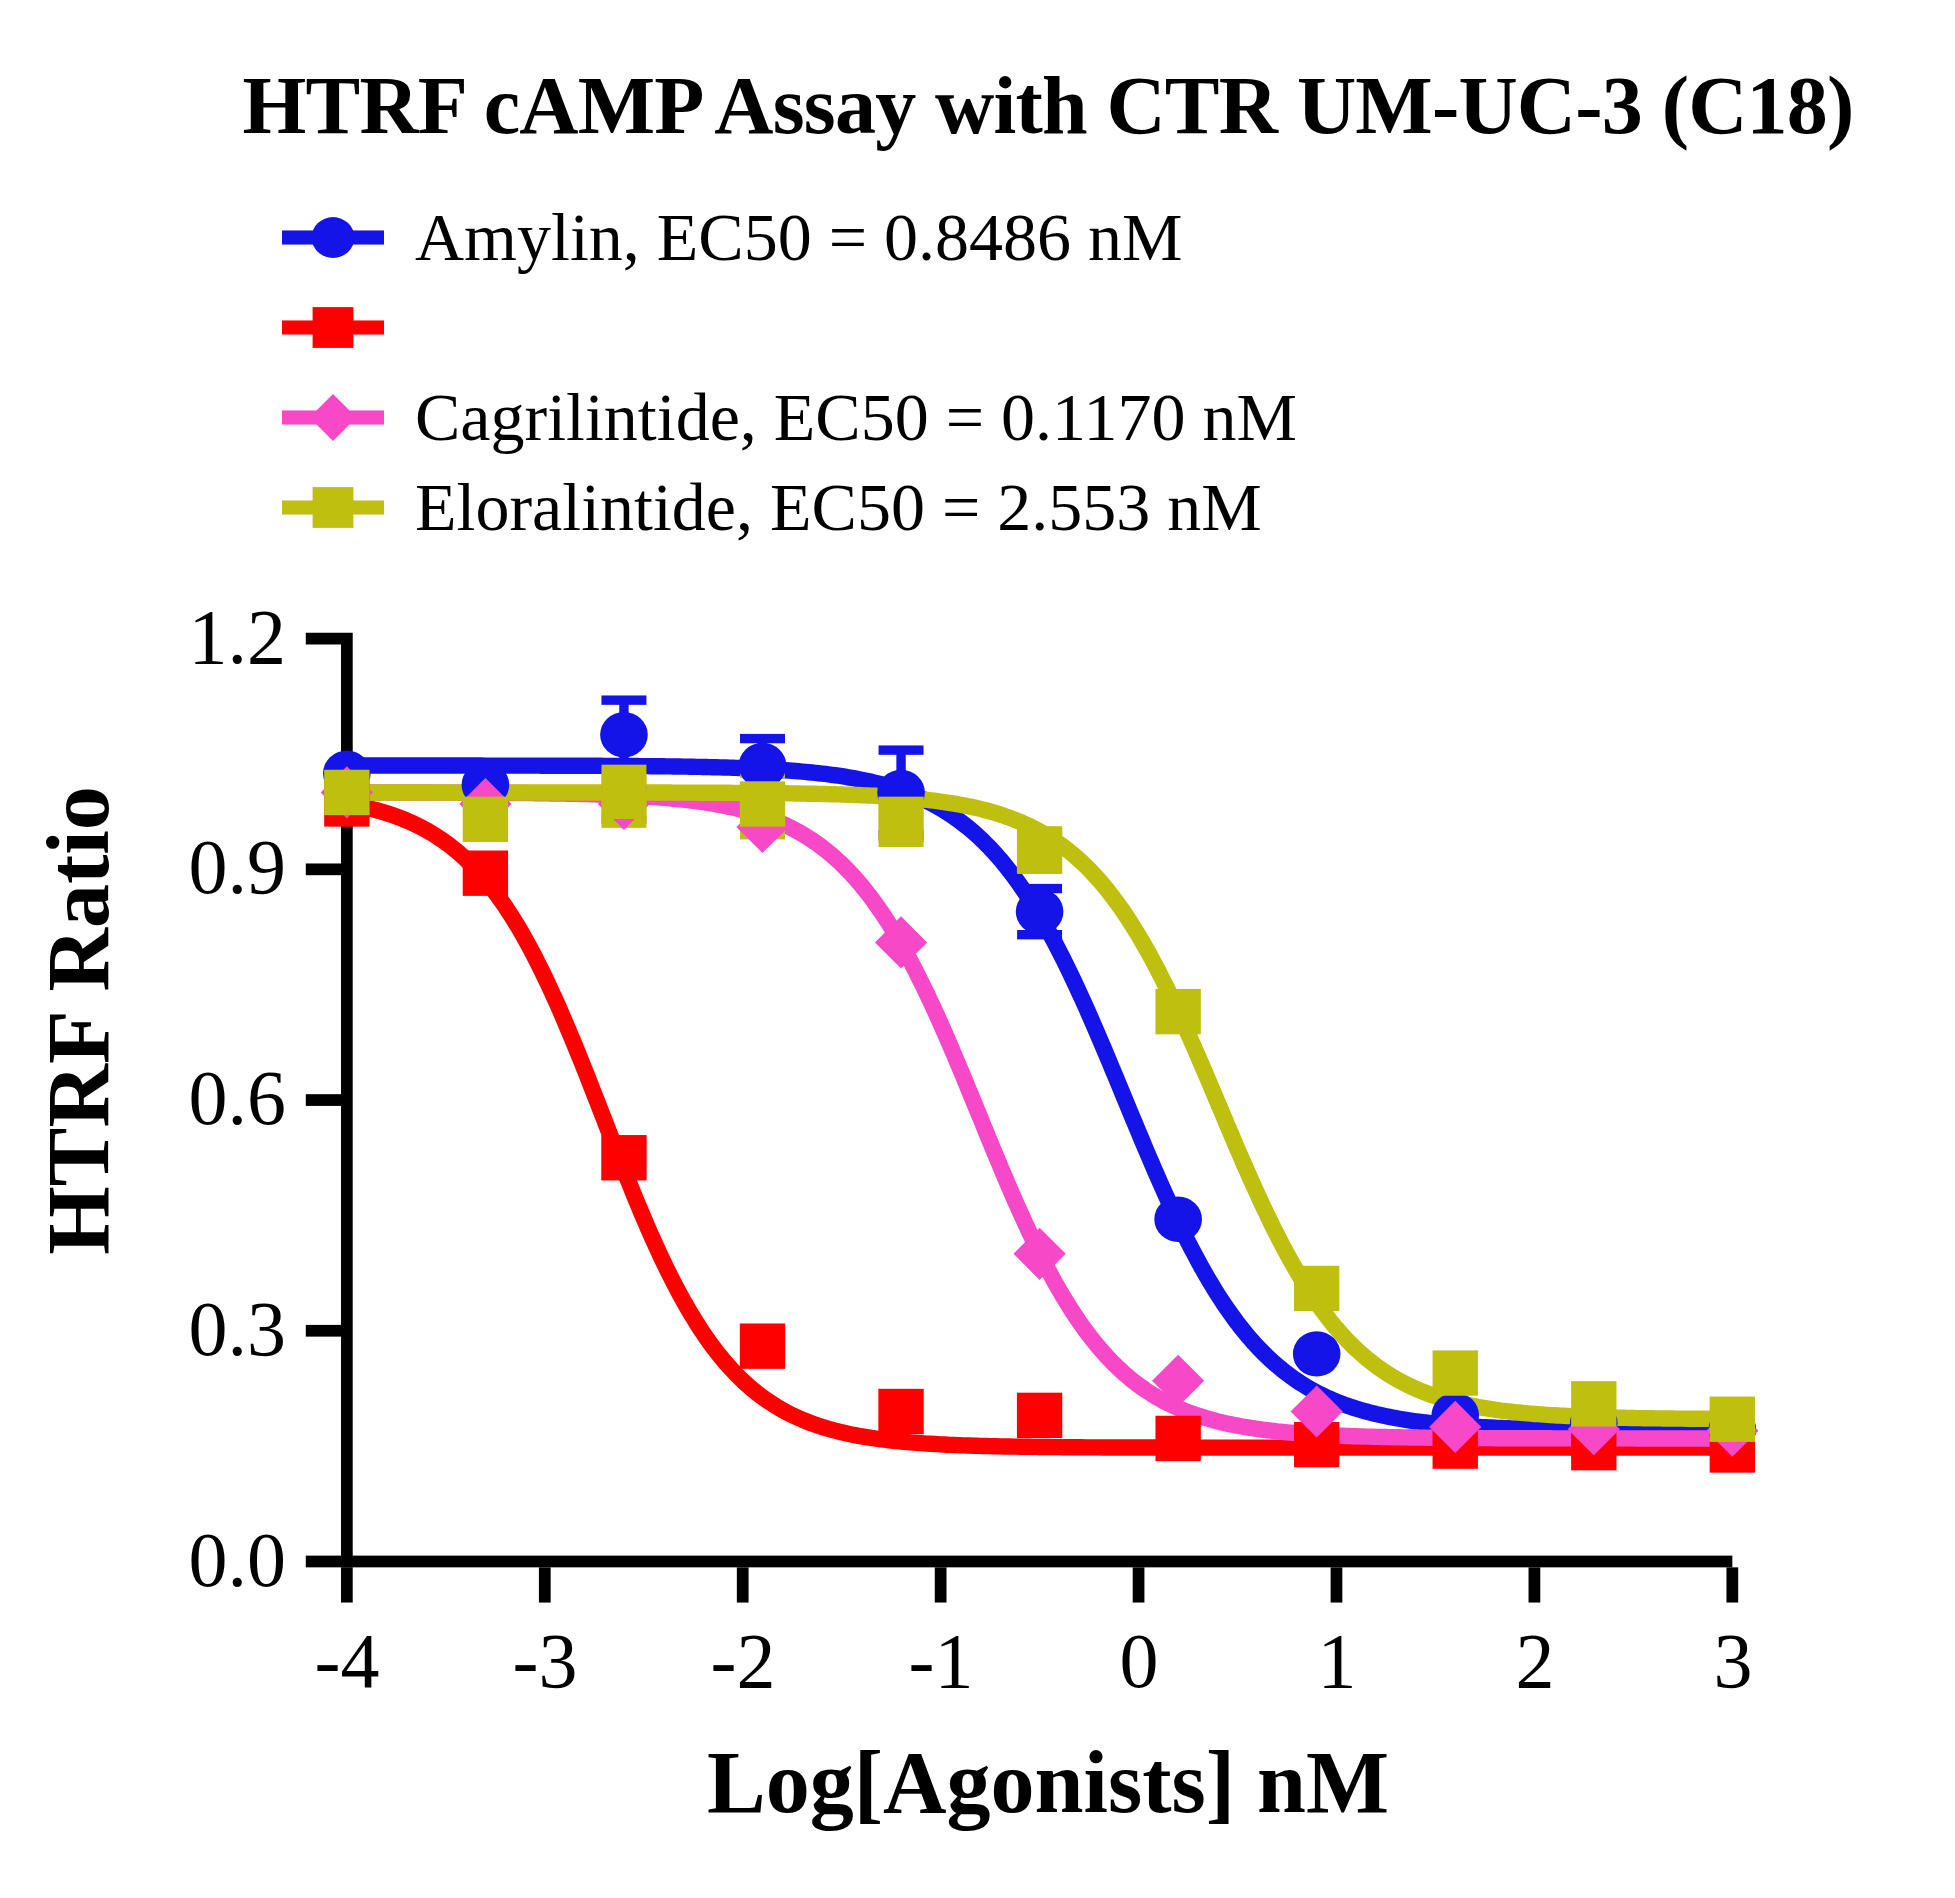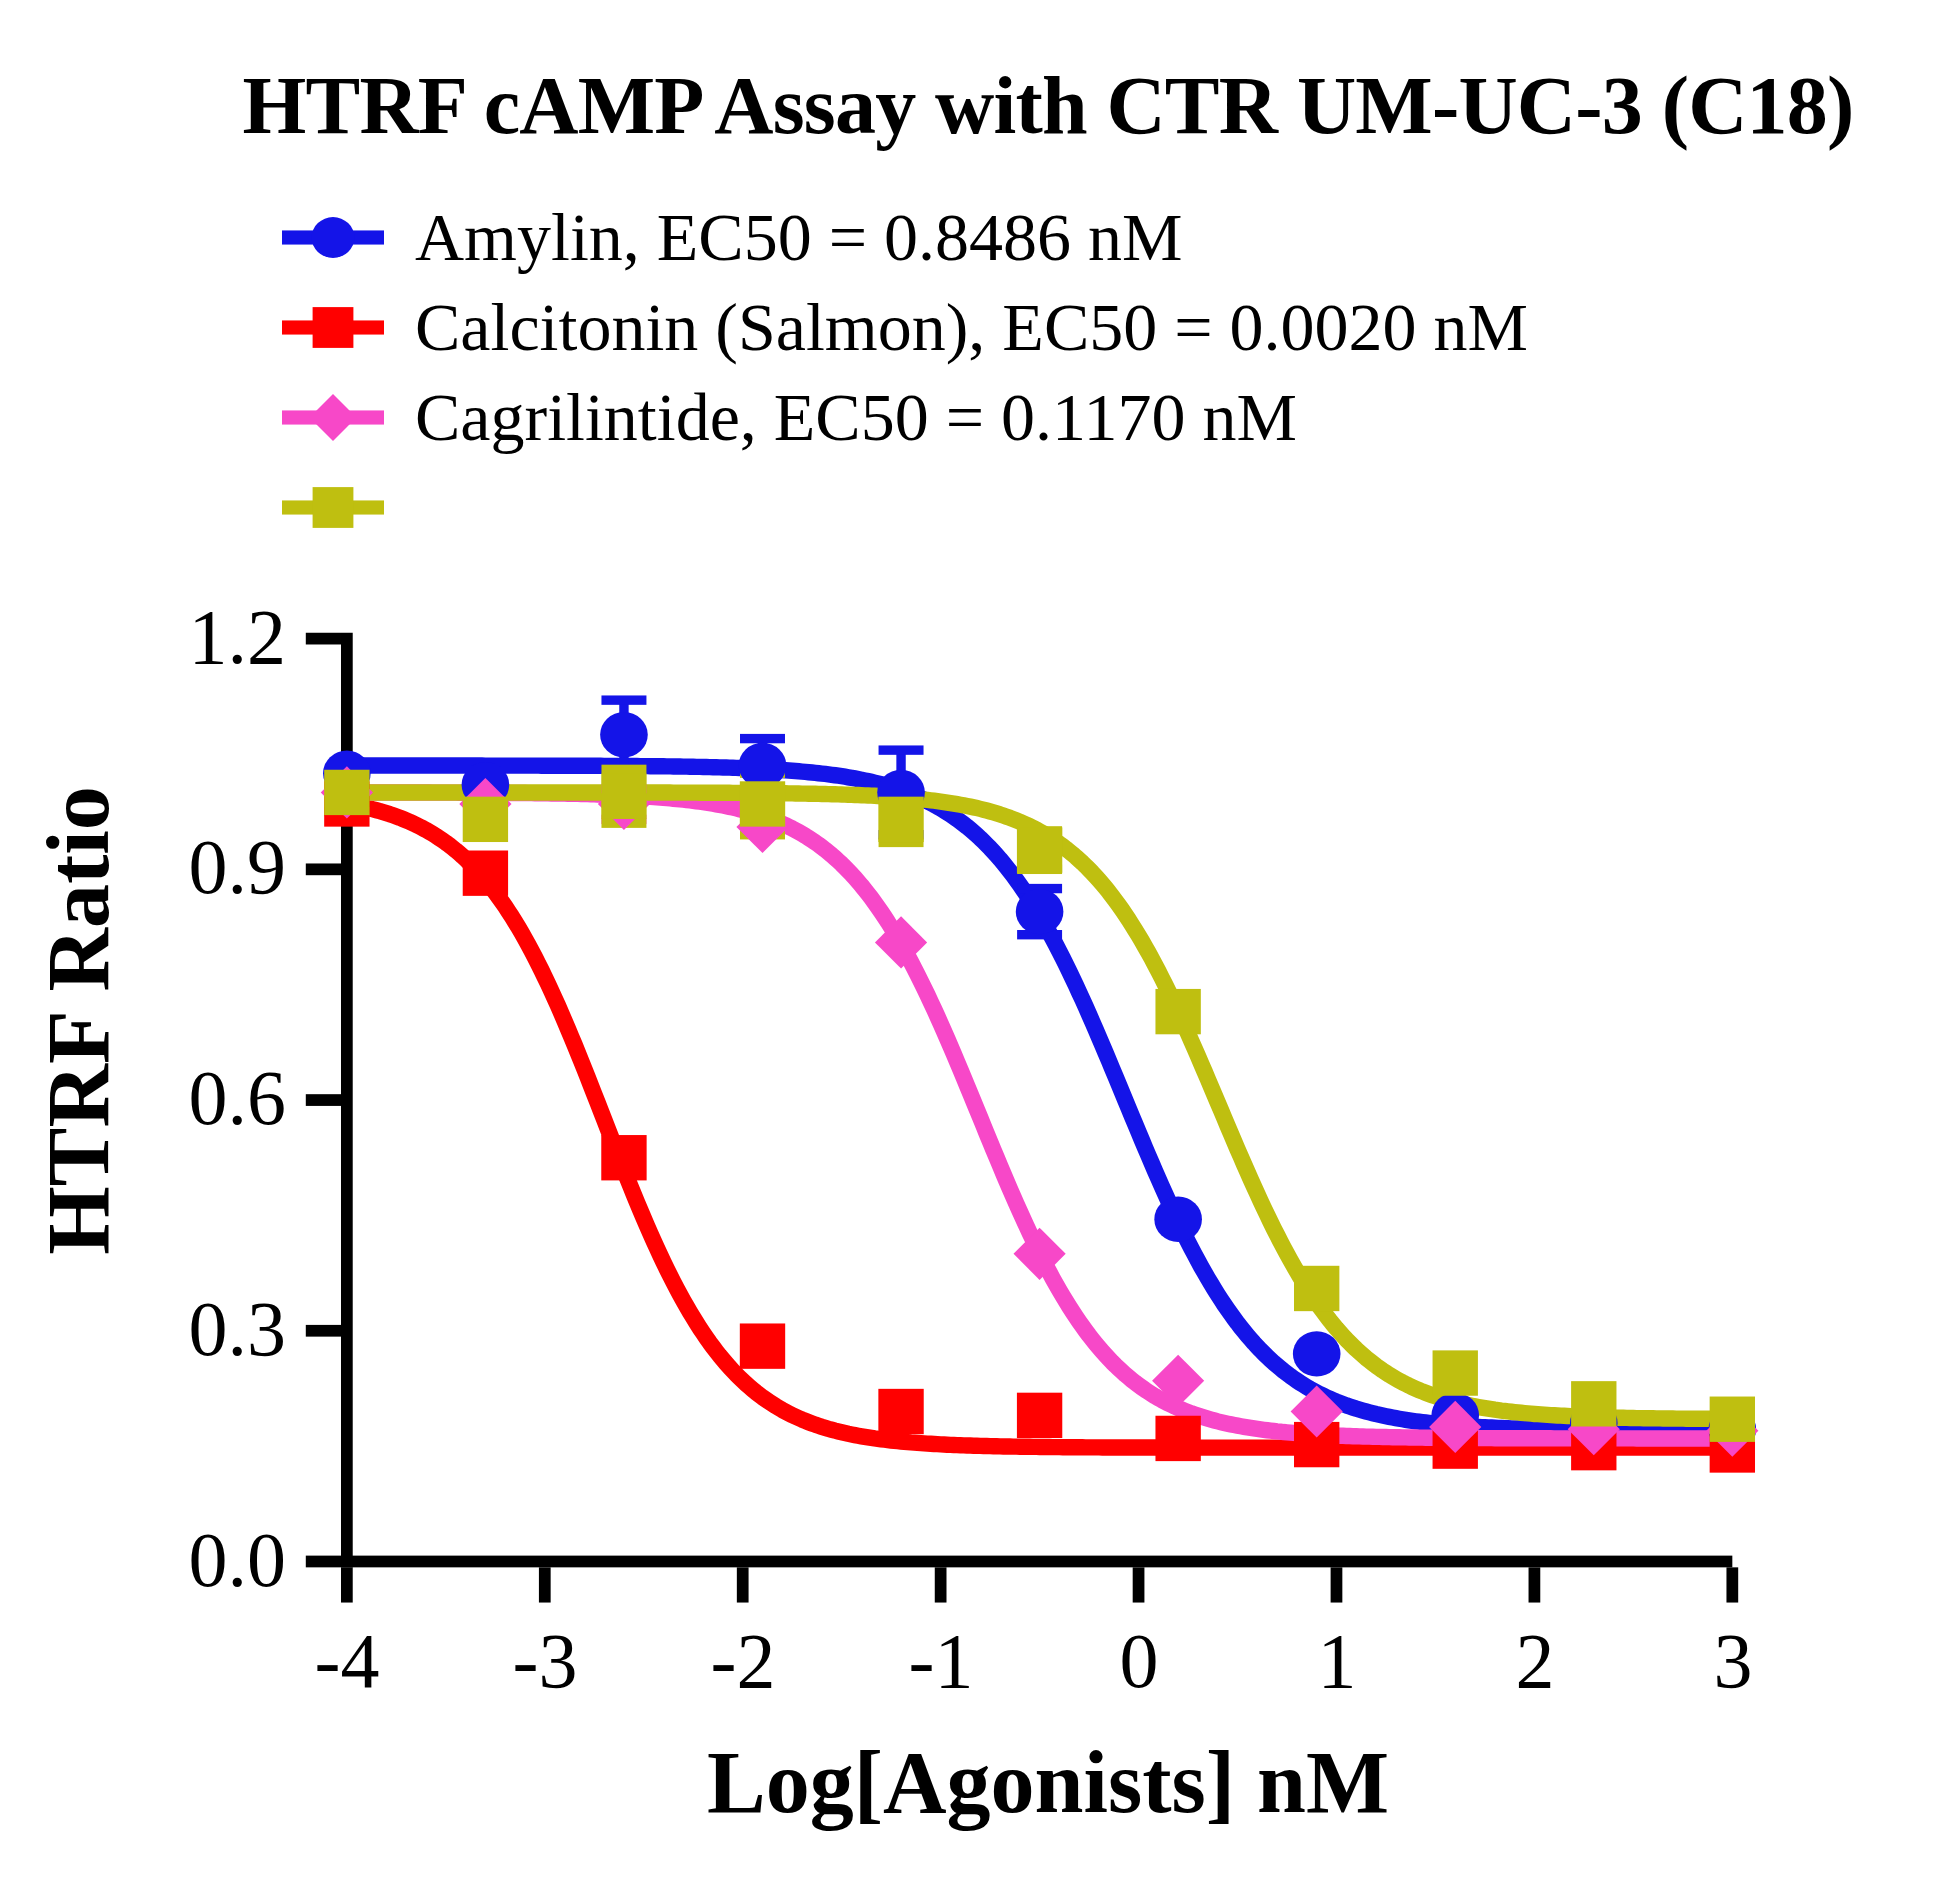--- a/index.html
+++ b/index.html
@@ -68,21 +68,20 @@
       </div>
       <div class="legend-row">
         <div class="legend-key">
           <svg width="102" height="63" viewBox="0 0 260 160">
             <rect x="0" y="62" width="260" height="36" fill="#FF0000"></rect>
             <g>
               <rect x="78" y="28" width="104" height="104" fill="#FF0000"></rect>
             </g>
           </svg>
         </div>
-        <div class="legend-label">Calcitonin (Salmon), EC50 = 0.0020 nM</div>
       </div>
       <div class="legend-row">
         <div class="legend-key">
           <svg width="102" height="63" viewBox="0 0 260 160">
             <rect x="0" y="62" width="260" height="36" fill="#F748C8"></rect>
             <g>
               <polygon points="130,20.200000000000003 189.8,80 130,139.8 70.2,80" fill="#F748C8"></polygon>
             </g>
           </svg>
         </div>
@@ -90,20 +89,21 @@
       </div>
       <div class="legend-row">
         <div class="legend-key">
           <svg width="102" height="63" viewBox="0 0 260 160">
             <rect x="0" y="62" width="260" height="36" fill="#BFBF10"></rect>
             <g>
               <rect x="78" y="28" width="104" height="104" fill="#BFBF10"></rect>
             </g>
           </svg>
         </div>
+        <div class="legend-label">Eloralintide, EC50 = 2.553 nM</div>
       </div>
     </div>
 
   <div id="plot">
       <svg width="2096" height="1899" viewBox="0 0 5360 4856">
         <rect x="872" y="1618" width="30" height="2390" fill="#000"></rect>
         <rect x="872" y="3978" width="3558" height="30" fill="#000"></rect>
         <rect x="782" y="3978" width="90" height="30" fill="#000"></rect>
         <rect x="782" y="3388" width="90" height="30" fill="#000"></rect>
         <rect x="782" y="2798" width="90" height="30" fill="#000"></rect>

